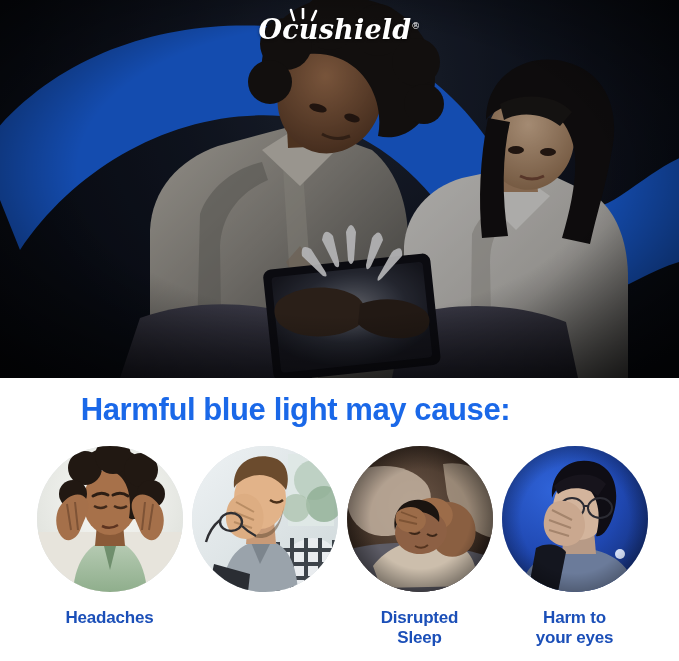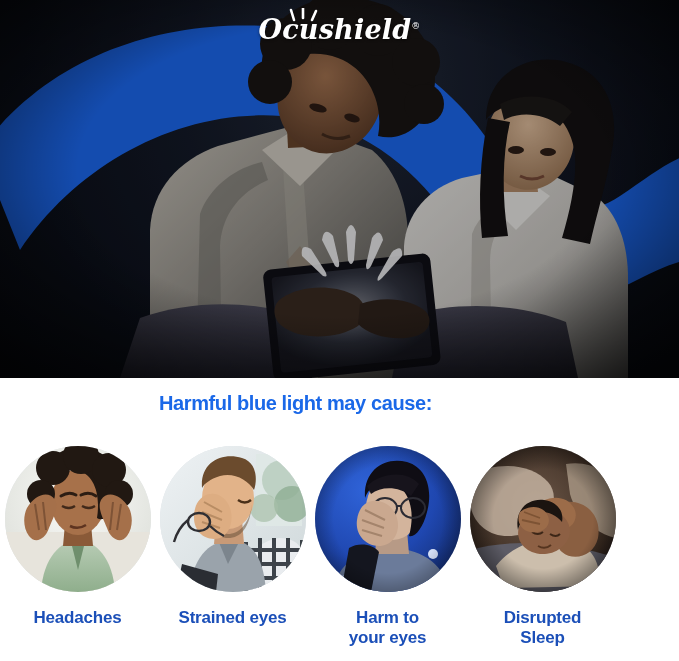--- a/index.html
+++ b/index.html
@@ -41,26 +41,26 @@
     text-shadow:0 1px 3px rgba(0,0,0,.55);
   }
   .logo .reg{font-size:9px;vertical-align:super;font-style:normal;font-weight:400;}
   .logo-rays{position:absolute;left:50%;margin-left:-52px;top:-6px;}
 
   
   .lower{position:absolute;left:0;top:378px;width:679px;height:283px;background:#fff;}
   .headline{
     position:absolute;left:0;top:14px;width:591px;text-align:center;
     color:#1a68e8;
-    font-size:20px;font-weight:700;letter-spacing:-.4px;
+    font-size:31px;font-weight:700;letter-spacing:-.4px;
     font-family:"Liberation Sans", sans-serif;
   }
   .cards{
     position:absolute;left:0;top:68px;width:620px;
-    display:flex;justify-content:space-around;align-items:flex-start;
+    display:flex;justify-content:space-around;align-items:flex-start;padding-left:32px;
   }
   .card{width:160px;display:flex;flex-direction:column;align-items:center;}
   .circle{
     width:146px;height:146px;border-radius:50%;
     overflow:hidden;position:relative;
     background:#dfe3e8;
   }
   .cap{
     margin-top:16px;text-align:center;
     color:#1b4fb8;font-size:17px;font-weight:700;line-height:1.18;
@@ -313,21 +313,73 @@
             <path d="M 44 56 l 18 10 M 42 66 l 20 8 M 42 76 l 18 6" stroke="#b98d64" stroke-width="2" fill="none"></path>
 
             <path d="M 28 76 a 11 9 0 1 0 22 0 a 11 9 0 1 0 -22 0" fill="none" stroke="#2f2f33" stroke-width="2.4"></path>
             <path d="M 50 80 q 6 6 14 10" fill="none" stroke="#2f2f33" stroke-width="2.4"></path>
             <path d="M 28 74 q -10 8 -14 22" fill="none" stroke="#2f2f33" stroke-width="2.4"></path>
 
             <path d="M 16 146 L 22 118 L 58 128 L 56 146 Z" fill="#2a2d33"></path>
           </svg>
         </div>
         <div class="cap">
-          <div>Strained eyes</div>
+        </div>
+      </div>
+
+      <div class="card">
+        <div class="circle">
+          <svg viewBox="0 0 146 146" width="146" height="146">
+            <defs>
+              <radialGradient id="bg3" cx="45%" cy="40%" r="75%">
+                <stop offset="0%" stop-color="#6b5647"></stop>
+                <stop offset="70%" stop-color="#3a2b21"></stop>
+                <stop offset="100%" stop-color="#141014"></stop>
+              </radialGradient>
+            </defs>
+            <rect width="146" height="146" fill="url(#bg3)"></rect>
+
+            <path d="M 0 30 C 28 14, 62 18, 78 36 C 92 52, 80 80, 52 88
+                     C 24 96, 2 80, 0 56 Z" fill="#c3b2a0" opacity=".85"></path>
+            <path d="M 96 18 C 120 14, 142 26, 146 46 L 146 92
+                     C 126 88, 106 70, 100 48 Z" fill="#b9a894" opacity=".7"></path>
+
+            <path d="M 0 104 C 40 92, 100 96, 146 112 L 146 146 L 0 146 Z" fill="#5d5c66"></path>
+
+            <path d="M 26 120 C 44 96, 78 88, 104 96 C 124 102, 132 120, 128 140
+                     L 34 142 Z" fill="#d8c9b4" opacity=".9"></path>
+
+            <path d="M 96 56 C 116 54, 132 70, 128 92 C 124 110, 104 116, 92 106
+                     C 82 98, 82 74, 96 56 Z" fill="#8a5f41"></path>
+            <path d="M 60 64 C 76 48, 96 48, 104 62 C 110 74, 100 86, 86 84
+                     C 72 82, 60 76, 60 64 Z" fill="#9c6c49"></path>
+
+            <ellipse cx="74" cy="86" rx="26" ry="22" fill="#8d6044" transform="rotate(-8 74 86)"></ellipse>
+
+            <path d="M 48 84 C 44 64, 58 52, 74 54 C 88 56, 94 66, 92 76
+                     C 84 66, 68 62, 58 70 C 52 74, 49 79, 48 84 Z" fill="#1b1410"></path>
+
+            <path d="M 62 86 q 6 4 11 0" stroke="#3c2617" stroke-width="2" fill="none"></path>
+            <path d="M 80 88 q 6 4 10 0" stroke="#3c2617" stroke-width="2" fill="none"></path>
+            <path d="M 68 100 q 7 4 13 -1" stroke="#55341f" stroke-width="2" fill="none"></path>
+
+            <path d="M 50 66 C 60 58, 74 60, 78 70 C 82 80, 72 88, 60 86
+                     C 50 84, 46 74, 50 66 Z" fill="#9c6c49"></path>
+            <path d="M 54 66 l 16 6 M 52 74 l 18 4" stroke="#7d5334" stroke-width="1.8" fill="none"></path>
+
+            <radialGradient id="vig3" cx="50%" cy="50%" r="62%">
+              <stop offset="55%" stop-color="#000" stop-opacity="0"></stop>
+              <stop offset="100%" stop-color="#000" stop-opacity=".65"></stop>
+            </radialGradient>
+            <rect width="146" height="146" fill="url(#vig3)"></rect>
+          </svg>
+        </div>
+        <div class="cap">
+          <div>Disrupted</div>
+          <div>Sleep</div>
         </div>
       </div>
 
       <div class="card">
         <div class="circle">
           <svg viewBox="0 0 146 146" width="146" height="146">
             <defs>
               <radialGradient id="bg4" cx="35%" cy="30%" r="80%">
                 <stop offset="0%" stop-color="#2f63d8"></stop>
                 <stop offset="60%" stop-color="#1f47b0"></stop>
@@ -365,68 +417,15 @@
             </radialGradient>
             <rect width="146" height="146" fill="url(#vig4)"></rect>
           </svg>
         </div>
         <div class="cap">
           <div>Harm to</div>
           <div>your eyes</div>
         </div>
       </div>
 
-      <div class="card">
-        <div class="circle">
-          <svg viewBox="0 0 146 146" width="146" height="146">
-            <defs>
-              <radialGradient id="bg3" cx="45%" cy="40%" r="75%">
-                <stop offset="0%" stop-color="#6b5647"></stop>
-                <stop offset="70%" stop-color="#3a2b21"></stop>
-                <stop offset="100%" stop-color="#141014"></stop>
-              </radialGradient>
-            </defs>
-            <rect width="146" height="146" fill="url(#bg3)"></rect>
-
-            <path d="M 0 30 C 28 14, 62 18, 78 36 C 92 52, 80 80, 52 88
-                     C 24 96, 2 80, 0 56 Z" fill="#c3b2a0" opacity=".85"></path>
-            <path d="M 96 18 C 120 14, 142 26, 146 46 L 146 92
-                     C 126 88, 106 70, 100 48 Z" fill="#b9a894" opacity=".7"></path>
-
-            <path d="M 0 104 C 40 92, 100 96, 146 112 L 146 146 L 0 146 Z" fill="#5d5c66"></path>
-
-            <path d="M 26 120 C 44 96, 78 88, 104 96 C 124 102, 132 120, 128 140
-                     L 34 142 Z" fill="#d8c9b4" opacity=".9"></path>
-
-            <path d="M 96 56 C 116 54, 132 70, 128 92 C 124 110, 104 116, 92 106
-                     C 82 98, 82 74, 96 56 Z" fill="#8a5f41"></path>
-            <path d="M 60 64 C 76 48, 96 48, 104 62 C 110 74, 100 86, 86 84
-                     C 72 82, 60 76, 60 64 Z" fill="#9c6c49"></path>
-
-            <ellipse cx="74" cy="86" rx="26" ry="22" fill="#8d6044" transform="rotate(-8 74 86)"></ellipse>
-
-            <path d="M 48 84 C 44 64, 58 52, 74 54 C 88 56, 94 66, 92 76
-                     C 84 66, 68 62, 58 70 C 52 74, 49 79, 48 84 Z" fill="#1b1410"></path>
-
-            <path d="M 62 86 q 6 4 11 0" stroke="#3c2617" stroke-width="2" fill="none"></path>
-            <path d="M 80 88 q 6 4 10 0" stroke="#3c2617" stroke-width="2" fill="none"></path>
-            <path d="M 68 100 q 7 4 13 -1" stroke="#55341f" stroke-width="2" fill="none"></path>
-
-            <path d="M 50 66 C 60 58, 74 60, 78 70 C 82 80, 72 88, 60 86
-                     C 50 84, 46 74, 50 66 Z" fill="#9c6c49"></path>
-            <path d="M 54 66 l 16 6 M 52 74 l 18 4" stroke="#7d5334" stroke-width="1.8" fill="none"></path>
-
-            <radialGradient id="vig3" cx="50%" cy="50%" r="62%">
-              <stop offset="55%" stop-color="#000" stop-opacity="0"></stop>
-              <stop offset="100%" stop-color="#000" stop-opacity=".65"></stop>
-            </radialGradient>
-            <rect width="146" height="146" fill="url(#vig3)"></rect>
-          </svg>
-        </div>
-        <div class="cap">
-          <div>Disrupted</div>
-          <div>Sleep</div>
-        </div>
-      </div>
-
     </div>
   </div>
 </div>
 
 </body></html>

